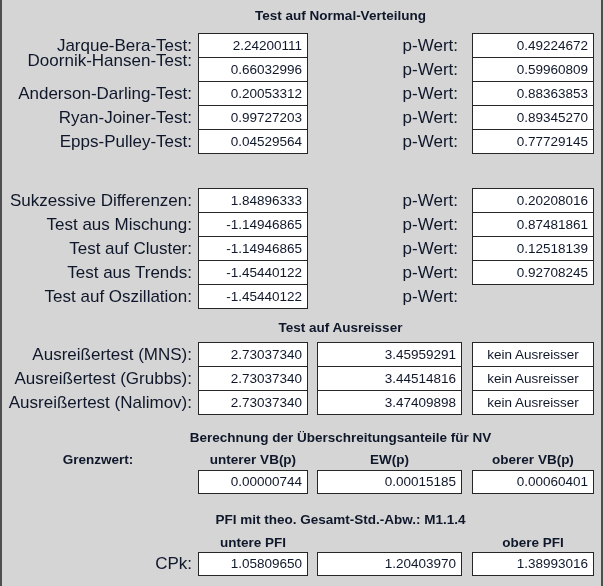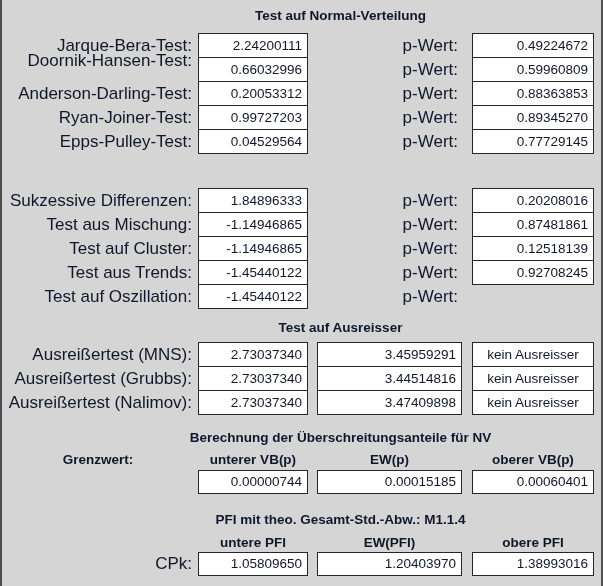--- a/index.html
+++ b/index.html
@@ -117,21 +117,20 @@
   <div class="colhead colC" style="top:451px">EW(p)</div>
   <div class="colhead colD" style="top:451px">oberer VB(p)</div>
 
   <div class="box colB" style="top:470px;height:24px;line-height:22px">0.00000744</div>
   <div class="box colC" style="top:470px;height:24px;line-height:22px">0.00015185</div>
   <div class="box colD" style="top:470px;height:24px;line-height:22px">0.00060401</div>
 
   <div class="title" style="top:510px">PFI mit theo. Gesamt-Std.-Abw.: M1.1.4</div>
 
   <div class="colhead colB" style="top:534px">untere PFI</div>
-  <div class="colhead colC" style="top:534px">EW(PFI)</div>
   <div class="colhead colD" style="top:534px">obere PFI</div>
 
   <div class="lbl colA" style="top:552px;height:24px;line-height:24px">CPk:</div>
   <div class="box colB" style="top:552px;height:24px;line-height:22px">1.05809650</div>
   <div class="box colC" style="top:552px;height:24px;line-height:22px">1.20403970</div>
   <div class="box colD" style="top:552px;height:24px;line-height:22px">1.38993016</div>
 
 </div>
 
 </body></html>

